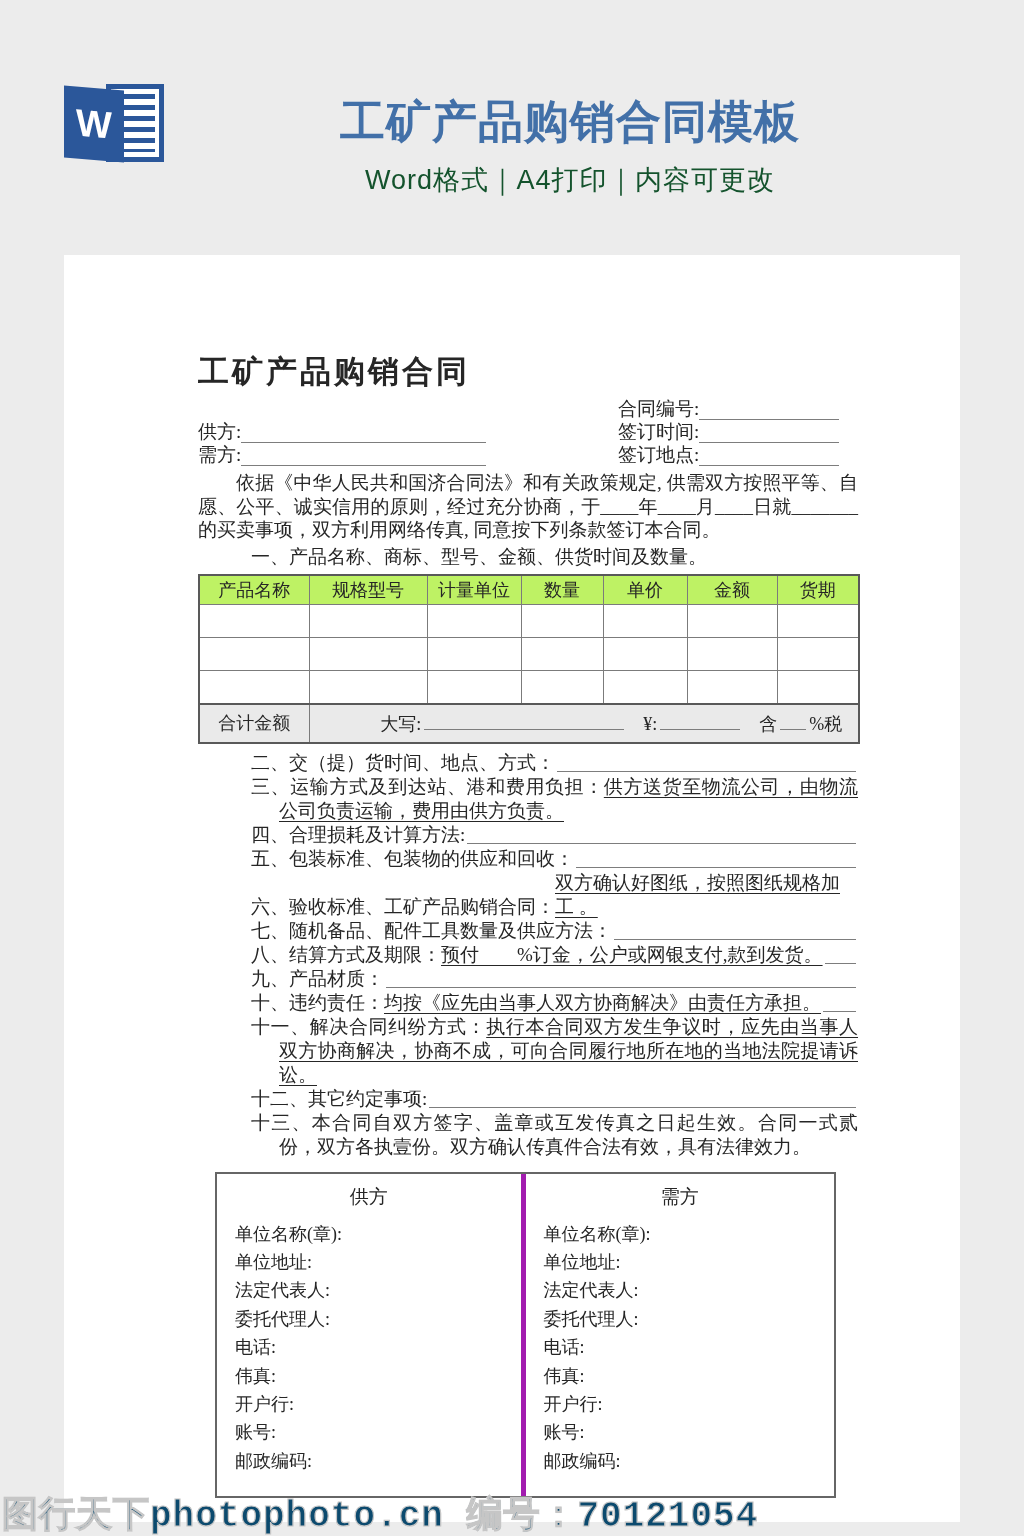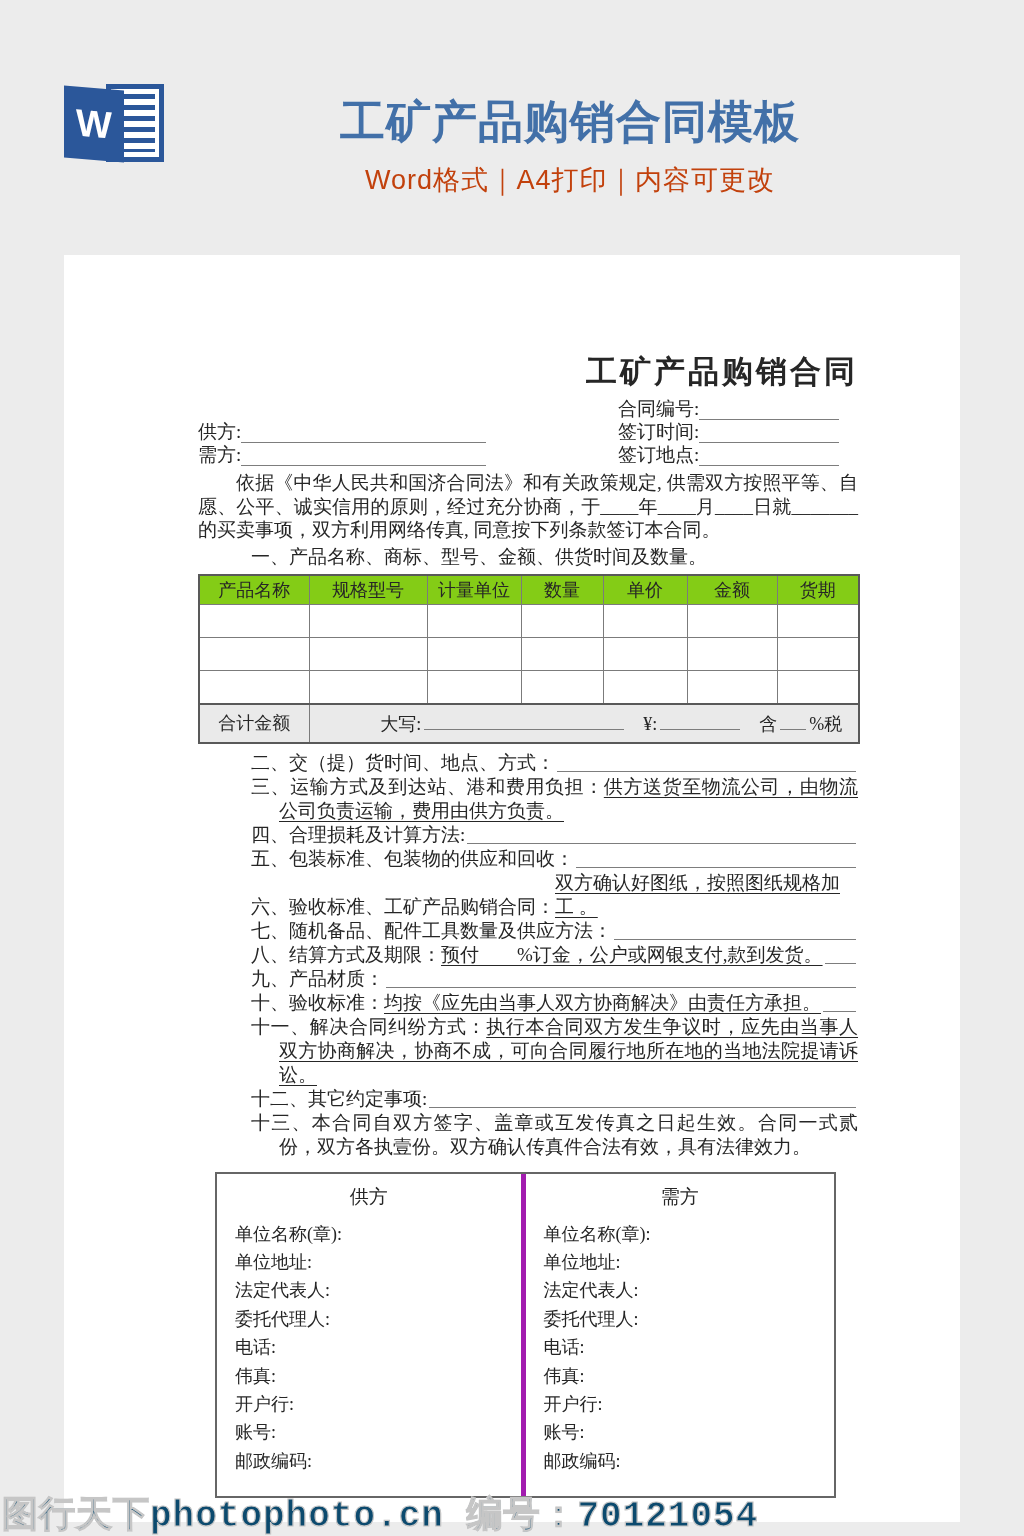--- a/index.html
+++ b/index.html
@@ -33,31 +33,31 @@
   .header-titles { position:absolute; left:116px; top:0; width:908px; text-align:center; }
   .header-title {
     margin-top:92px;
     font-family:"Liberation Sans","DejaVu Sans",sans-serif;
     font-weight:bold; font-size:45px; letter-spacing:1px;
     color:var(--title-blue,#4270a8);
   }
   .header-subtitle {
     margin-top:10px;
     font-family:"Liberation Sans","DejaVu Sans",sans-serif;
-    font-size:27px; color:#c2410c; letter-spacing:1px;
+    font-size:27px; color:#14532d; letter-spacing:1px;
   }
 
   
   .doc-page {
     position:absolute; left:64px; top:255px; width:896px; height:1267px;
     background:#ffffff;
   }
   .doc-content { position:absolute; left:134px; top:0; width:660px; }
   .doc-title {
-    margin-top:98px; text-align:right;
+    margin-top:98px; text-align:left;
     font-size:31px; font-weight:bold; letter-spacing:3px; line-height:38px;
   }
 
   .meta { margin-top:6px; font-size:19px; line-height:23px; }
   .meta-row { display:flex; align-items:flex-end; }
   .meta-right { width:240px; display:flex; align-items:flex-end; }
   .meta-left  { width:300px; display:flex; align-items:flex-end; }
   .spacer { flex:1 1 auto; }
   .blank {
     display:inline-block; border-bottom:1px solid #7d7d7d; height:19px;
@@ -67,21 +67,21 @@
 
   .intro { margin-top:5px; font-size:19px; line-height:23.5px; text-indent:38px; text-align:justify; }
   .clause-one { margin-top:3px; font-size:19px; line-height:24px; padding-left:53px; }
 
   
   table.products {
     margin-top:5px; width:660px; border-collapse:collapse; table-layout:fixed;
     border:2px solid #595959; font-size:18px;
   }
   table.products th, table.products td { border:1px solid #7b7b7b; text-align:center; font-weight:normal; }
-  table.products thead th { height:30px; background:#84cc16; }
+  table.products thead th { height:30px; background:#bef264; }
   table.products tbody td { height:33px; background:#fff; }
   table.products tfoot td { height:39px; background:#eaeaea; border-top:2px solid #595959; }
   td.sum-label { text-align:center; }
   td.sum-detail { text-align:left; padding-left:55px; }
   .sum-detail .blank { margin:0 3px; }
   .blank.w200 { width:200px; } .blank.w80 { width:80px; } .blank.w26 { width:26px; }
   .sum-gap { display:inline-block; width:16px; }
 
   
   .clause-list { margin-top:7px; font-size:19px; line-height:24px; }
@@ -252,21 +252,21 @@
         <div class="clause filled-extend">
           <span class="clause-text">八、结算方式及期限：</span>
           <span class="filled">预付　　%订金，公户或网银支付,款到发货。</span>
           <span class="blank-fill"></span>
         </div>
         <div class="clause blank-type">
           <span class="clause-text">九、产品材质： </span>
           <span class="blank-fill"></span>
         </div>
         <div class="clause filled-extend">
-          <span class="clause-text">十、验收标准：</span>
+          <span class="clause-text">十、违约责任：</span>
           <span class="filled">均按《应先由当事人双方协商解决》由责任方承担。</span>
           <span class="blank-fill"></span>
         </div>
         <div class="clause filled-block"><span class="clause-text">十一、解决合同纠纷方式：</span><span class="filled">执行本合同双方发生争议时，应先由当事人双方协商解决，协商不成，可向合同履行地所在地的当地法院提请诉讼。</span></div>
         <div class="clause blank-type">
           <span class="clause-text">十二、其它约定事项: </span>
           <span class="blank-fill"></span>
         </div>
         <div class="clause plain"><span class="clause-text">十三、本合同自双方签字、盖章或互发传真之日起生效。合同一式贰份，双方各执壹份。双方确认传真件合法有效，具有法律效力。</span></div>
       </div>

